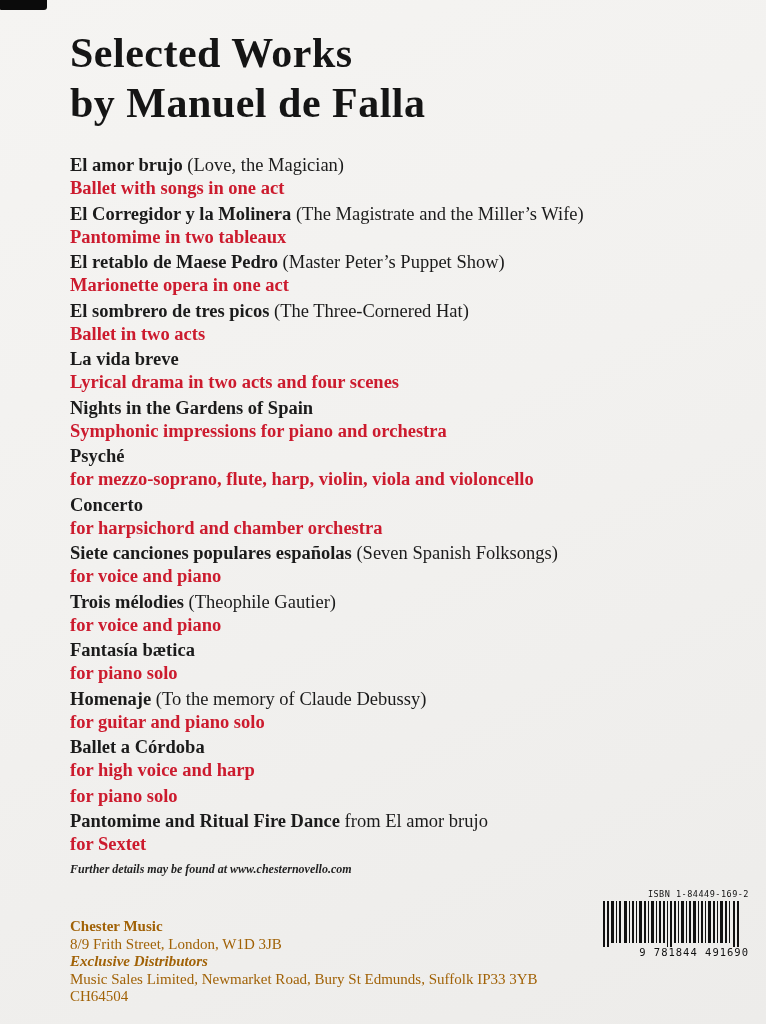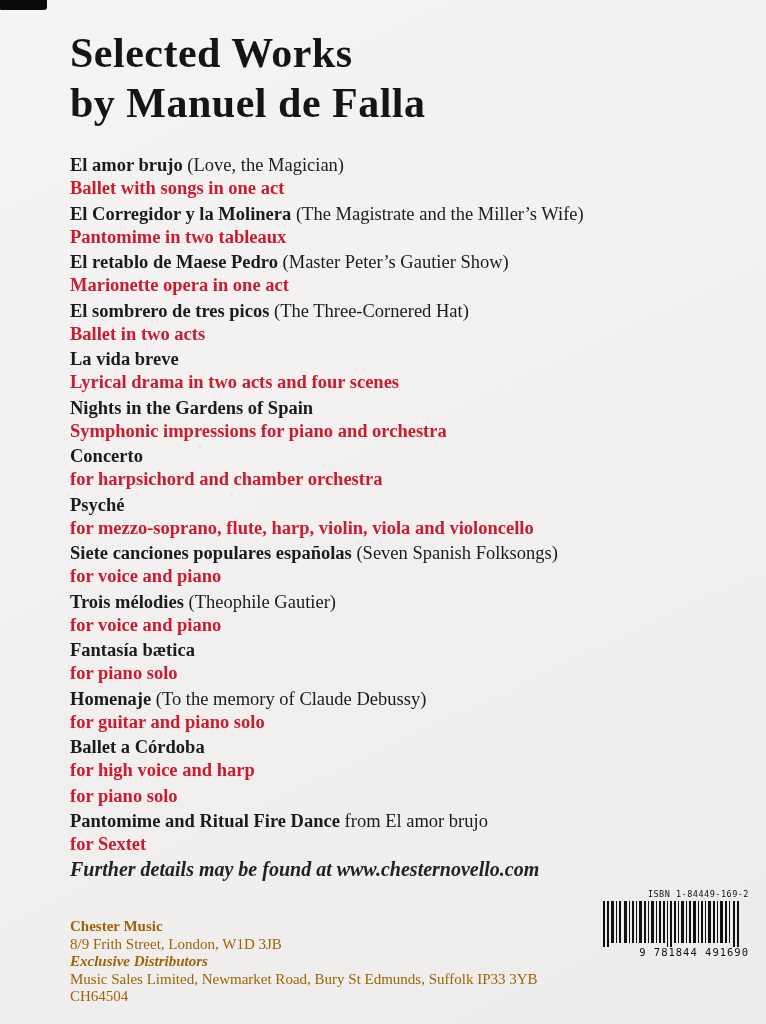--- a/index.html
+++ b/index.html
@@ -39,21 +39,21 @@
   }
   .work-title .t-bold { font-weight: bold; }
   .work-subtitle {
     font-size: 18.5px;
     line-height: 23px;
     font-weight: bold;
     color: #cc1b2e;
   }
   .further-note {
     margin-top: 1px;
-    font-size: 20px;
+    font-size: 12px;
     line-height: 20px;
     font-style: italic;
     font-weight: bold;
     color: #222;
   }
   .publisher {
     position: absolute;
     left: 70px; top: 918px;
     font-size: 15px;
     line-height: 17.5px;
@@ -99,42 +99,42 @@
   <div class="works">
     <div class="work">
       <div class="work-title"><span class="t-bold">El amor brujo</span><span> (Love, the Magician)</span></div>
       <div class="work-subtitle">Ballet with songs in one act</div>
     </div>
     <div class="work">
       <div class="work-title"><span class="t-bold">El Corregidor y la Molinera</span><span> (The Magistrate and the Miller’s Wife)</span></div>
       <div class="work-subtitle">Pantomime in two tableaux</div>
     </div>
     <div class="work">
-      <div class="work-title"><span class="t-bold">El retablo de Maese Pedro</span><span> (Master Peter’s Gautier Show)</span></div>
+      <div class="work-title"><span class="t-bold">El retablo de Maese Pedro</span><span> (Master Peter’s Puppet Show)</span></div>
       <div class="work-subtitle">Marionette opera in one act</div>
     </div>
     <div class="work">
       <div class="work-title"><span class="t-bold">El sombrero de tres picos</span><span> (The Three-Cornered Hat)</span></div>
       <div class="work-subtitle">Ballet in two acts</div>
     </div>
     <div class="work">
       <div class="work-title"><span class="t-bold">La vida breve</span><span></span></div>
       <div class="work-subtitle">Lyrical drama in two acts and four scenes</div>
     </div>
     <div class="work">
       <div class="work-title"><span class="t-bold">Nights in the Gardens of Spain</span><span></span></div>
       <div class="work-subtitle">Symphonic impressions for piano and orchestra</div>
     </div>
     <div class="work">
+      <div class="work-title"><span class="t-bold">Psyché</span><span></span></div>
+      <div class="work-subtitle">for mezzo-soprano, flute, harp, violin, viola and violoncello</div>
+    </div>
+    <div class="work">
       <div class="work-title"><span class="t-bold">Concerto</span><span></span></div>
       <div class="work-subtitle">for harpsichord and chamber orchestra</div>
-    </div>
-    <div class="work">
-      <div class="work-title"><span class="t-bold">Psyché</span><span></span></div>
-      <div class="work-subtitle">for mezzo-soprano, flute, harp, violin, viola and violoncello</div>
     </div>
     <div class="work">
       <div class="work-title"><span class="t-bold">Siete canciones populares españolas</span><span> (Seven Spanish Folksongs)</span></div>
       <div class="work-subtitle">for voice and piano</div>
     </div>
     <div class="work">
       <div class="work-title"><span class="t-bold">Trois mélodies</span><span> (Theophile Gautier)</span></div>
       <div class="work-subtitle">for voice and piano</div>
     </div>
     <div class="work">

